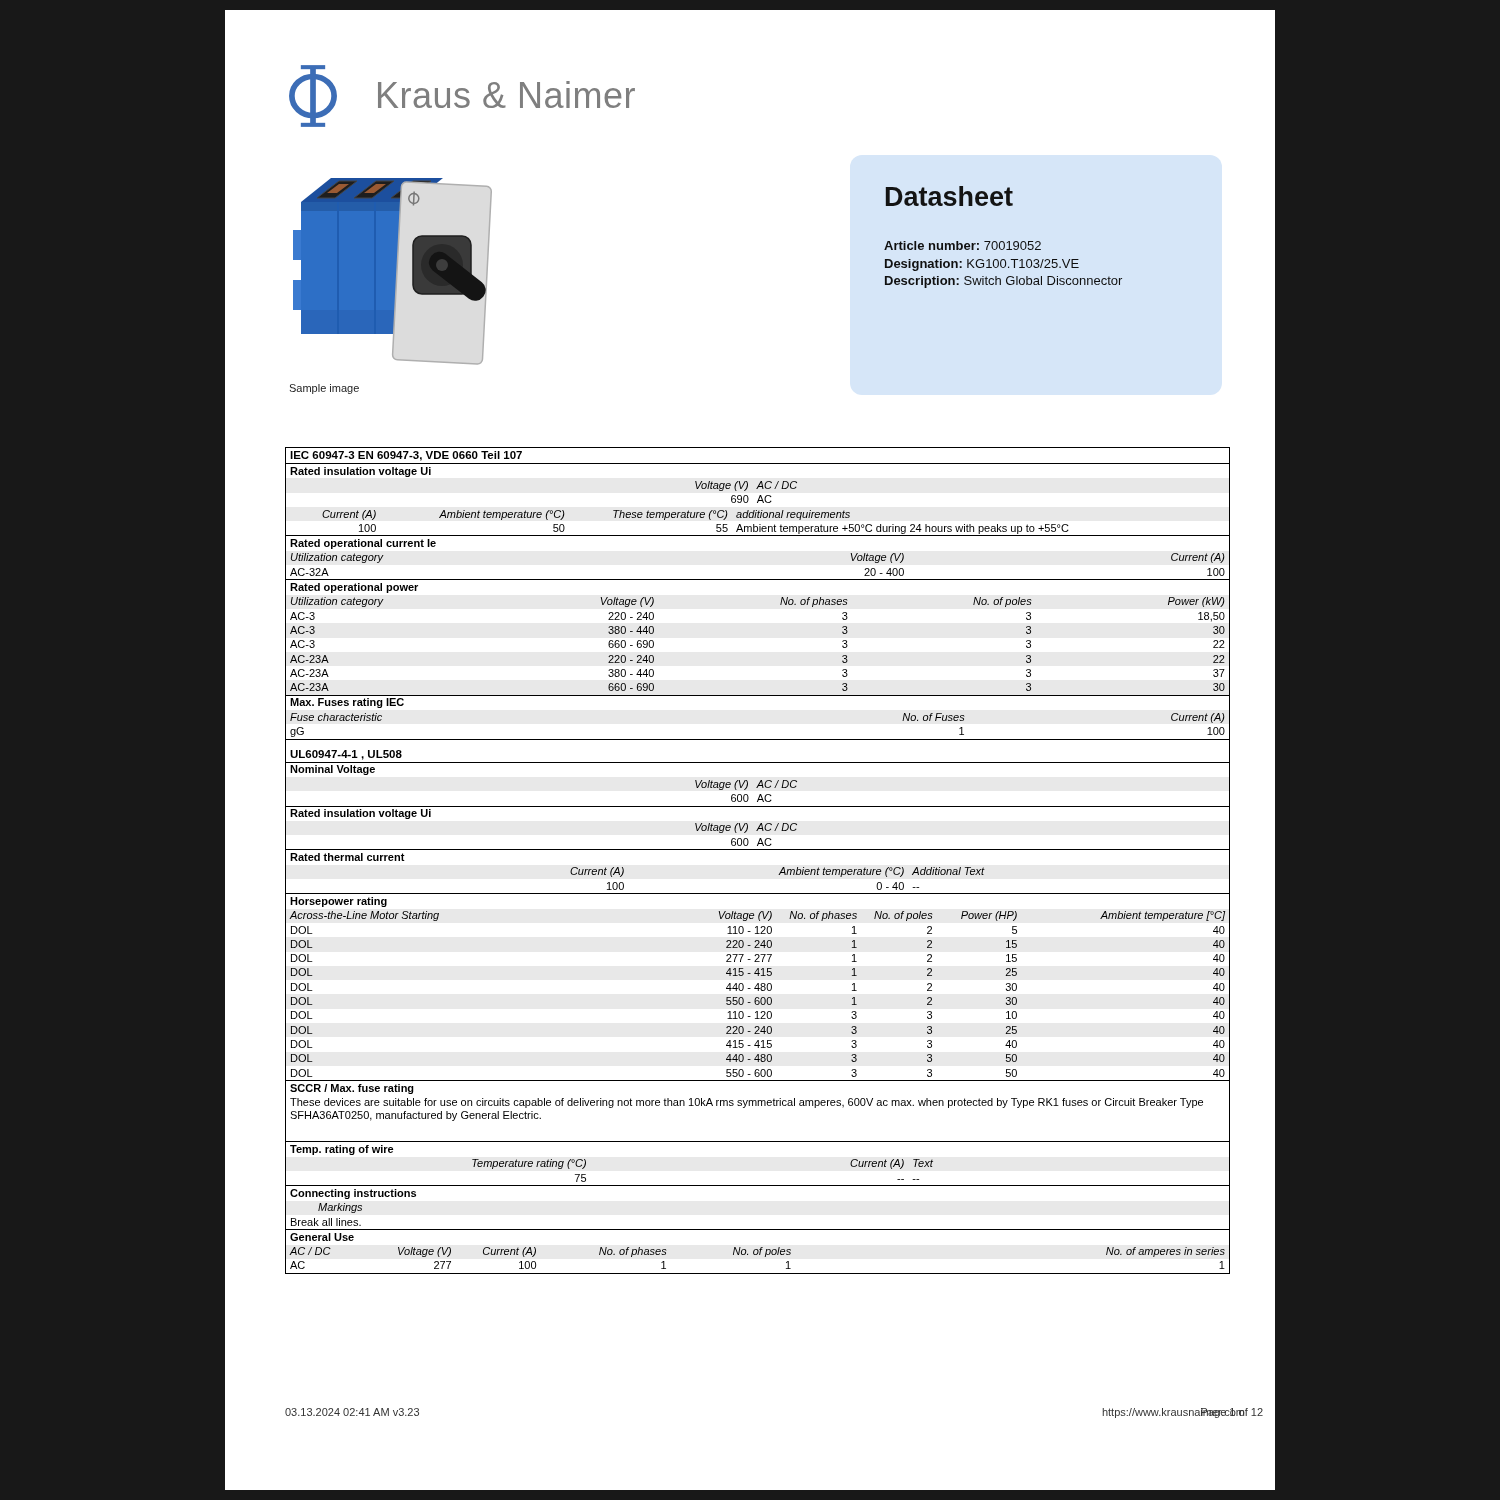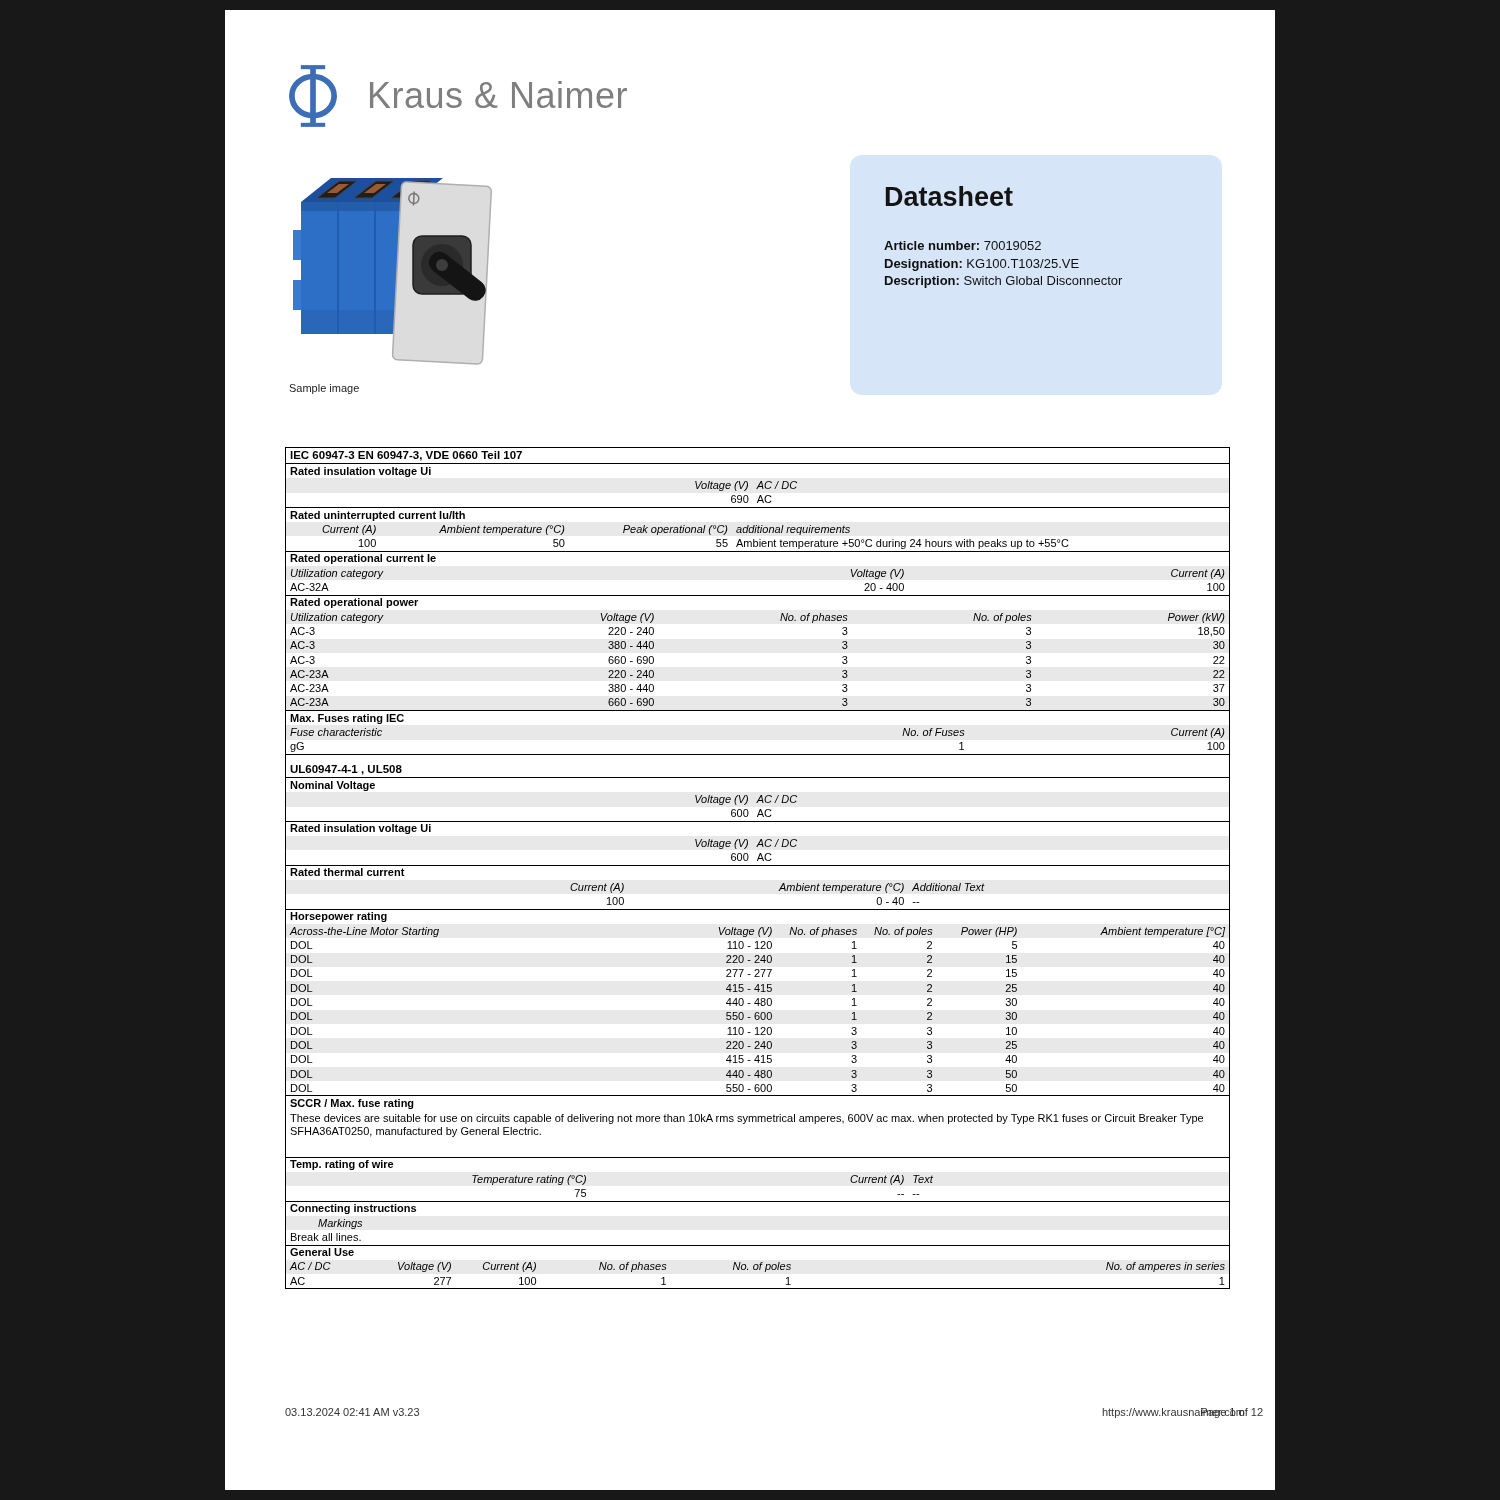--- a/index.html
+++ b/index.html
@@ -1,20 +1,20 @@
 <!DOCTYPE html>
 <html><head>
 <meta charset="utf-8">
 <style>
   html,body{margin:0;padding:0;background:#181818;font-family:"Liberation Sans","DejaVu Sans",sans-serif;}
   .frame{position:relative;width:1500px;height:1500px;background:#181818;overflow:hidden;}
   .page{position:absolute;left:225px;top:10px;width:1050px;height:1480px;background:#ffffff;}
 
   
-  .brand-row{position:absolute;left:62px;top:50px;display:flex;align-items:center;gap:28px;}
+  .brand-row{position:absolute;left:62px;top:50px;display:flex;align-items:center;gap:36px;}
   .brand-text{font-size:36px;color:#7f7f7f;letter-spacing:.5px;}
 
   
   .product-fig{position:absolute;left:58px;top:150px;width:215px;}
   .caption{font-size:11px;color:#222;margin-top:8px;padding-left:6px;}
 
   
   .info-panel{position:absolute;left:625px;top:145px;width:372px;height:240px;background:#d6e6f8;border-radius:12px;box-sizing:border-box;padding:27px 34px;}
   .info-panel h1{margin:0 0 24px 0;font-size:27px;color:#141414;}
   .field{font-size:13px;line-height:17.5px;color:#101010;}
@@ -109,27 +109,24 @@
           <div class="tcell al" style="width: 100%;">Rated insulation voltage Ui</div>
         </div>
         <div class="trow r-head gray">
           <div class="tcell ar" style="width: 49.5%;">Voltage (V)</div>
           <div class="tcell al" style="width: 50.5%;">AC / DC</div>
         </div>
         <div class="trow r-data">
           <div class="tcell ar" style="width: 49.5%;">690</div>
           <div class="tcell al" style="width: 50.5%;">AC</div>
         </div>
-        <div class="trow r-bold">
-          <div class="tcell al" style="width: 100%;">Rated uninterrupted current Iu/Ith</div>
-        </div>
         <div class="trow r-head gray">
           <div class="tcell ar" style="width: 10%;">Current (A)</div>
           <div class="tcell ar" style="width: 20%;">Ambient temperature (°C)</div>
-          <div class="tcell ar" style="width: 17.3%;">Peak operational (°C)</div>
+          <div class="tcell ar" style="width: 17.3%;">These temperature (°C)</div>
           <div class="tcell al" style="width: 52.7%;">additional requirements</div>
         </div>
         <div class="trow r-data">
           <div class="tcell ar" style="width: 10%;">100</div>
           <div class="tcell ar" style="width: 20%;">50</div>
           <div class="tcell ar" style="width: 17.3%;">55</div>
           <div class="tcell al" style="width: 52.7%;">Ambient temperature +50°C during 24 hours with peaks up to +55°C</div>
         </div>
         <div class="trow r-bold">
           <div class="tcell al" style="width: 100%;">Rated operational current Ie</div>

